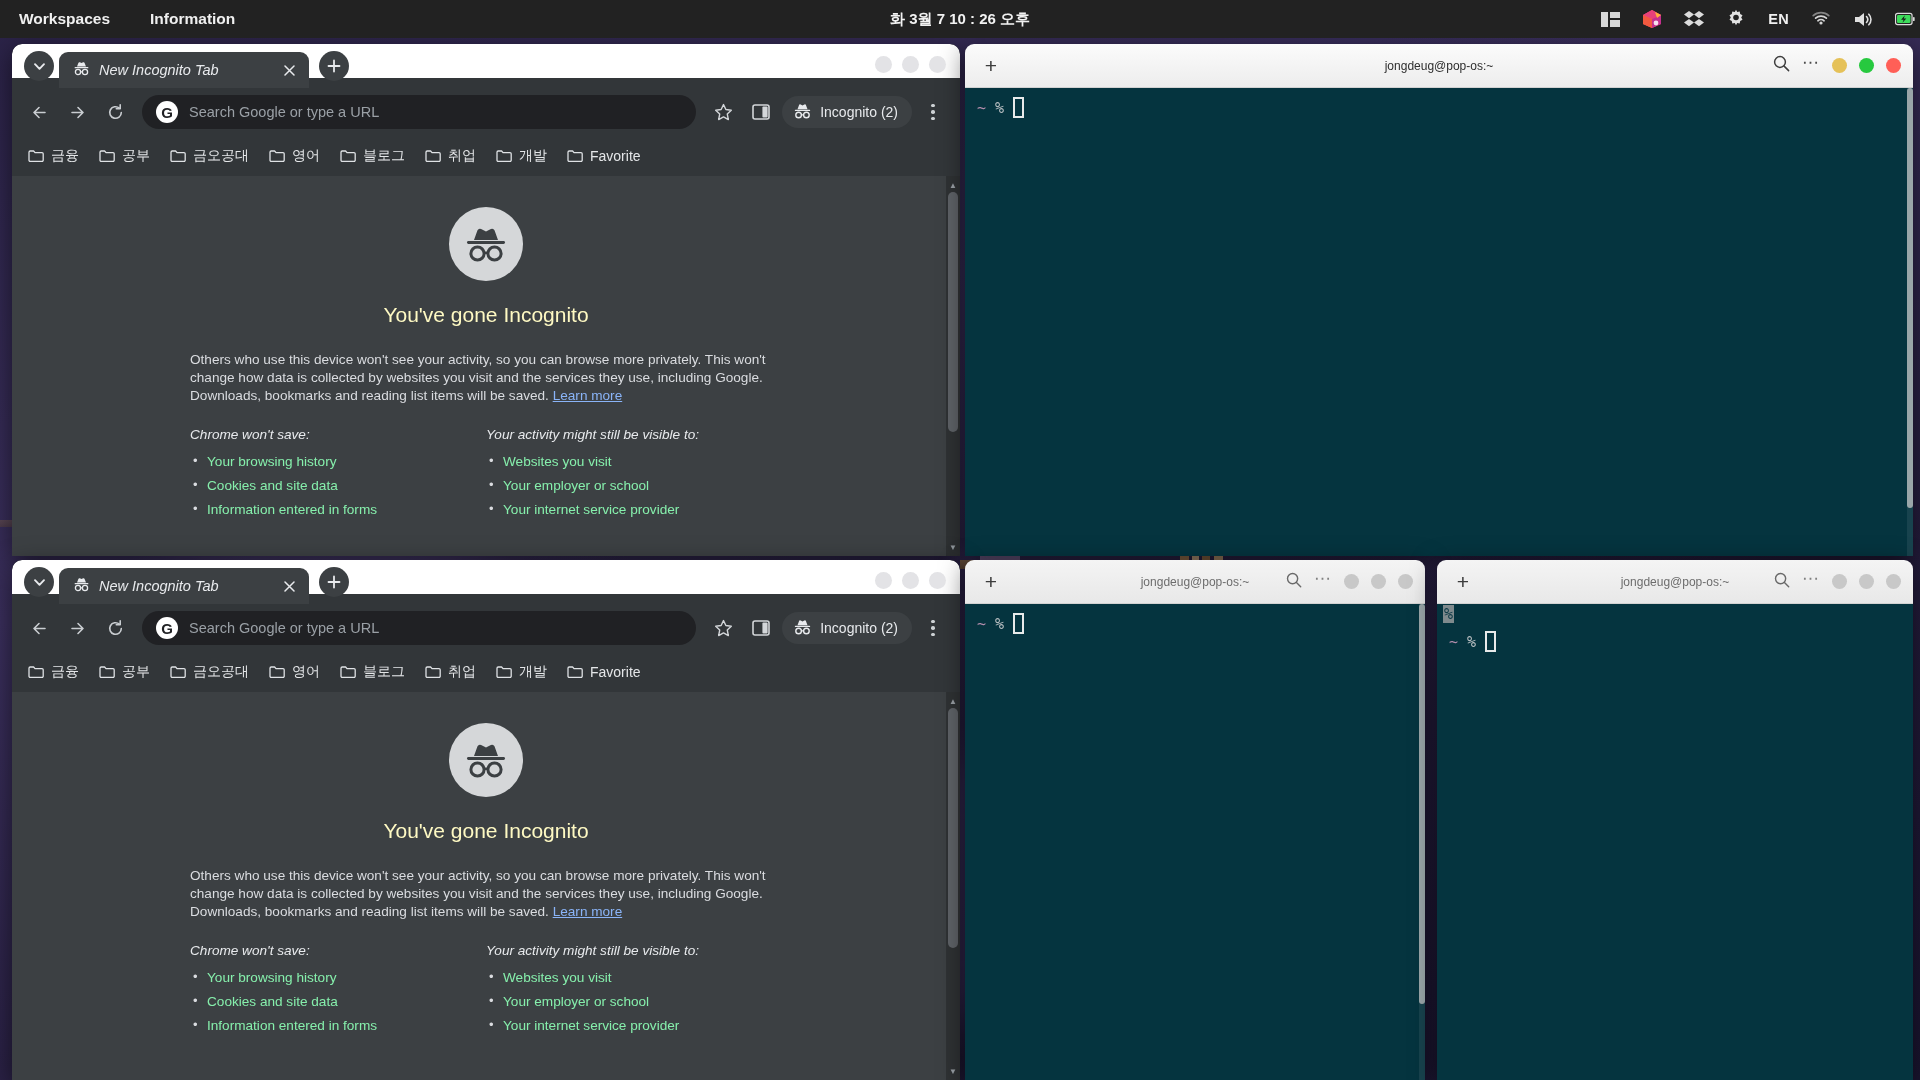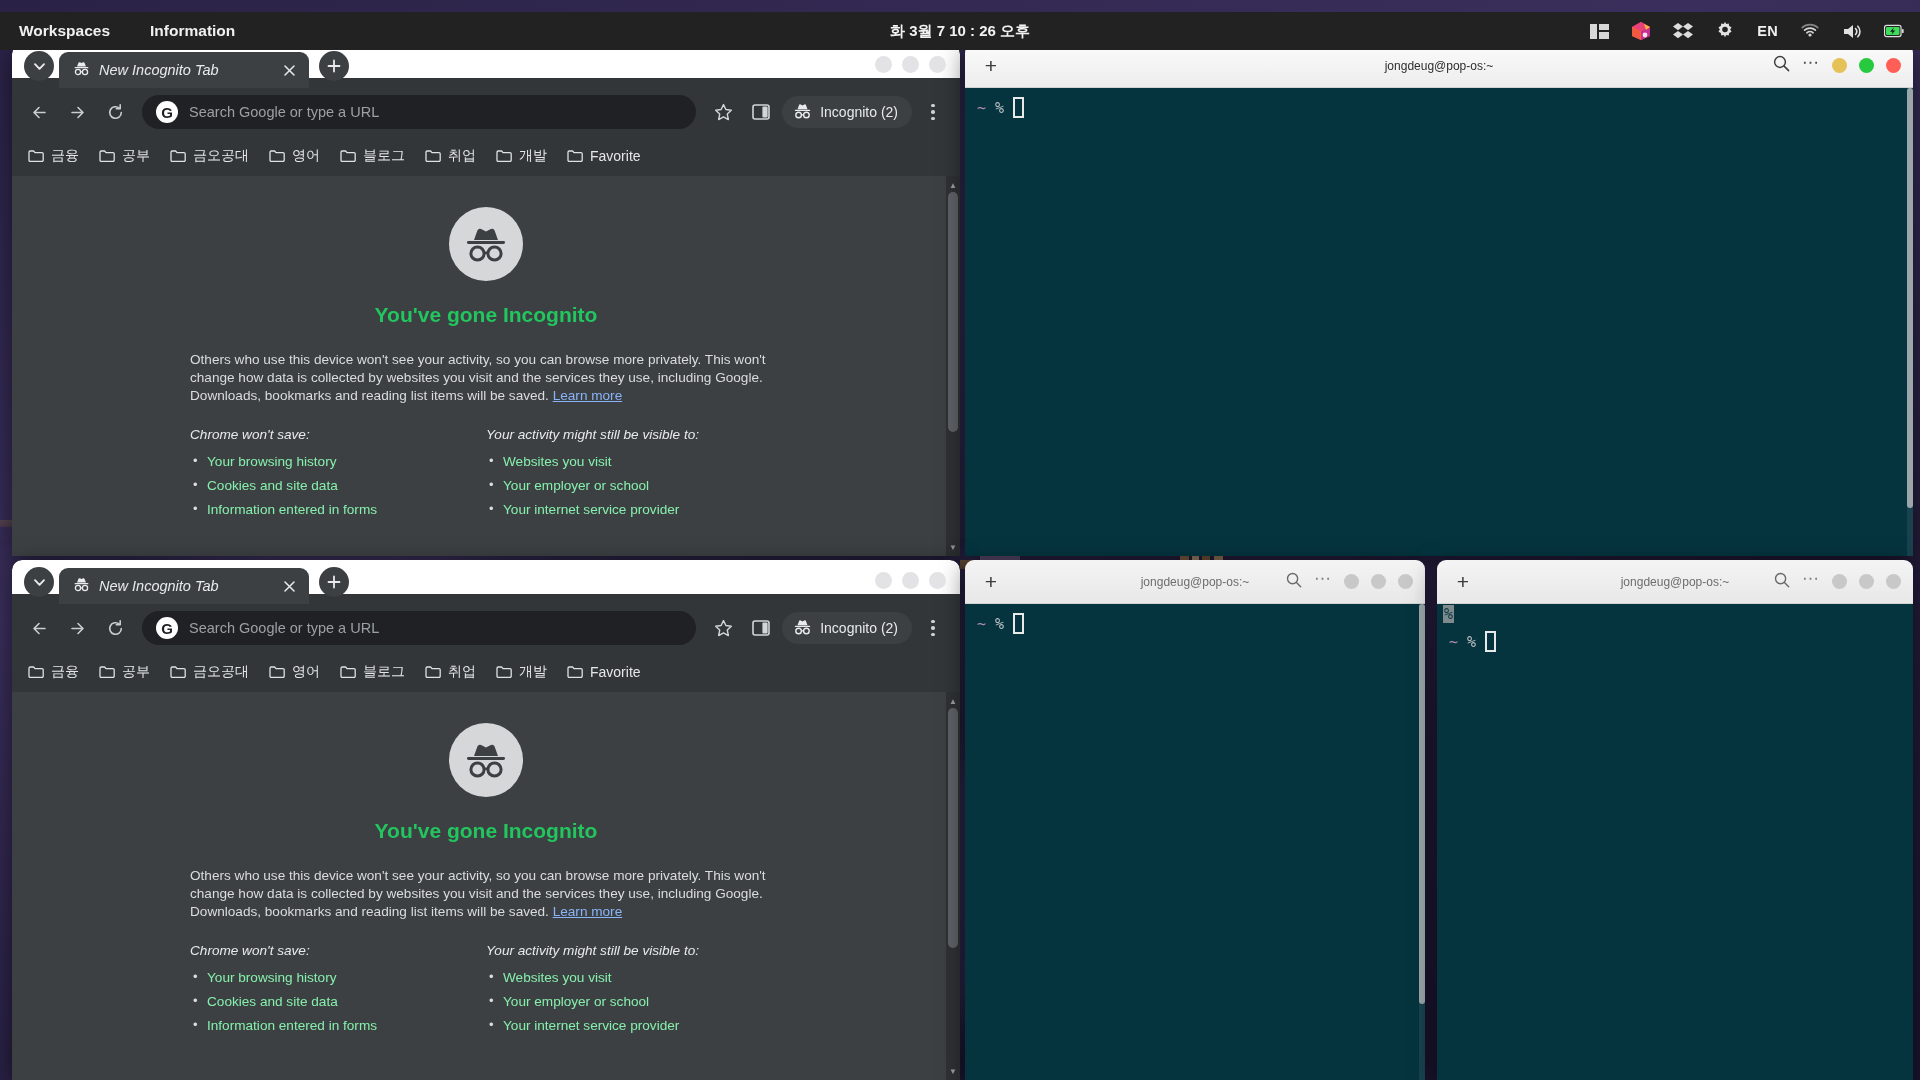--- a/index.html
+++ b/index.html
@@ -28,40 +28,40 @@
     position: absolute; bottom: 0;
     border-radius: 1px 1px 0 0;
   }
   .wall-blob {
     position: absolute; border-radius: 50%;
     filter: blur(24px); opacity: .45;
   }
 
   
   #top-panel {
-    position: absolute; top: 12px; left: 0; right: 0; height: 38px;
+    position: absolute; top: 0; left: 0; right: 0; height: 38px;
     background: #222222;
     display: flex; align-items: center;
     color: #e8e8e8;
     z-index: 100;
     font-size: 15px;
   }
   .panel-left { display: flex; align-items: center; gap: 30px; padding-left: 14px; }
   .panel-btn {
     font-weight: bold; font-size: 15.5px; color: #f0f0f0;
     padding: 3px 5px; border-radius: 4px; cursor: default; white-space: nowrap;
   }
   .panel-center {
     position: absolute; left: 50%; transform: translateX(-50%);
     display: flex; align-items: center; gap: 7px;
     font-weight: bold; font-size: 15px; color: #f2f2f2; white-space: nowrap;
   }
   .panel-right {
     margin-left: auto; display: flex; align-items: center; gap: 22px;
-    padding-right: 16px;
+    padding-right: 5px;
   }
   .tray-ico { display: flex; align-items: center; justify-content: center; width: 20px; height: 20px; }
   .tray-text { font-weight: bold; font-size: 14.5px; color: #f0f0f0; letter-spacing: .3px; }
 
   
   .window { position: absolute; overflow: hidden; }
 
   
   .chrome-win {
     border-radius: 10px 10px 0 0;
@@ -152,21 +152,21 @@
 
   .ntp {
     background: #3c4043; position: relative; overflow: hidden;
     flex: 1; display: flex; flex-direction: column; align-items: center;
   }
   .incog-avatar {
     width: 74px; height: 74px; border-radius: 50%; background: #d5d7d9;
     display: flex; align-items: center; justify-content: center;
     margin-top: 31px;
   }
-  .ntp-title { color: #22c55e; font-size: 21px; margin-top: 22px; font-weight: 700; }
+  .ntp-title { color: #fef9c3; font-size: 21px; margin-top: 22px; font-weight: 400; }
   .ntp-body {
     width: 592px; color: #dadce0; font-size: 13.6px; line-height: 1.31;
     margin-top: 24px; text-align: left;
   }
   .ntp-body a { color: #8ab4f8; }
   .ntp-cols { width: 592px; display: flex; margin-top: 23px; gap: 0; }
   .ntp-col { width: 50%; }
   .ntp-col h4 { color: #e8eaed; font-size: 13.6px; font-weight: 400; margin-bottom: 11px; font-style: italic; }
   .ntp-col ul { list-style: none; }
   .ntp-col li {

